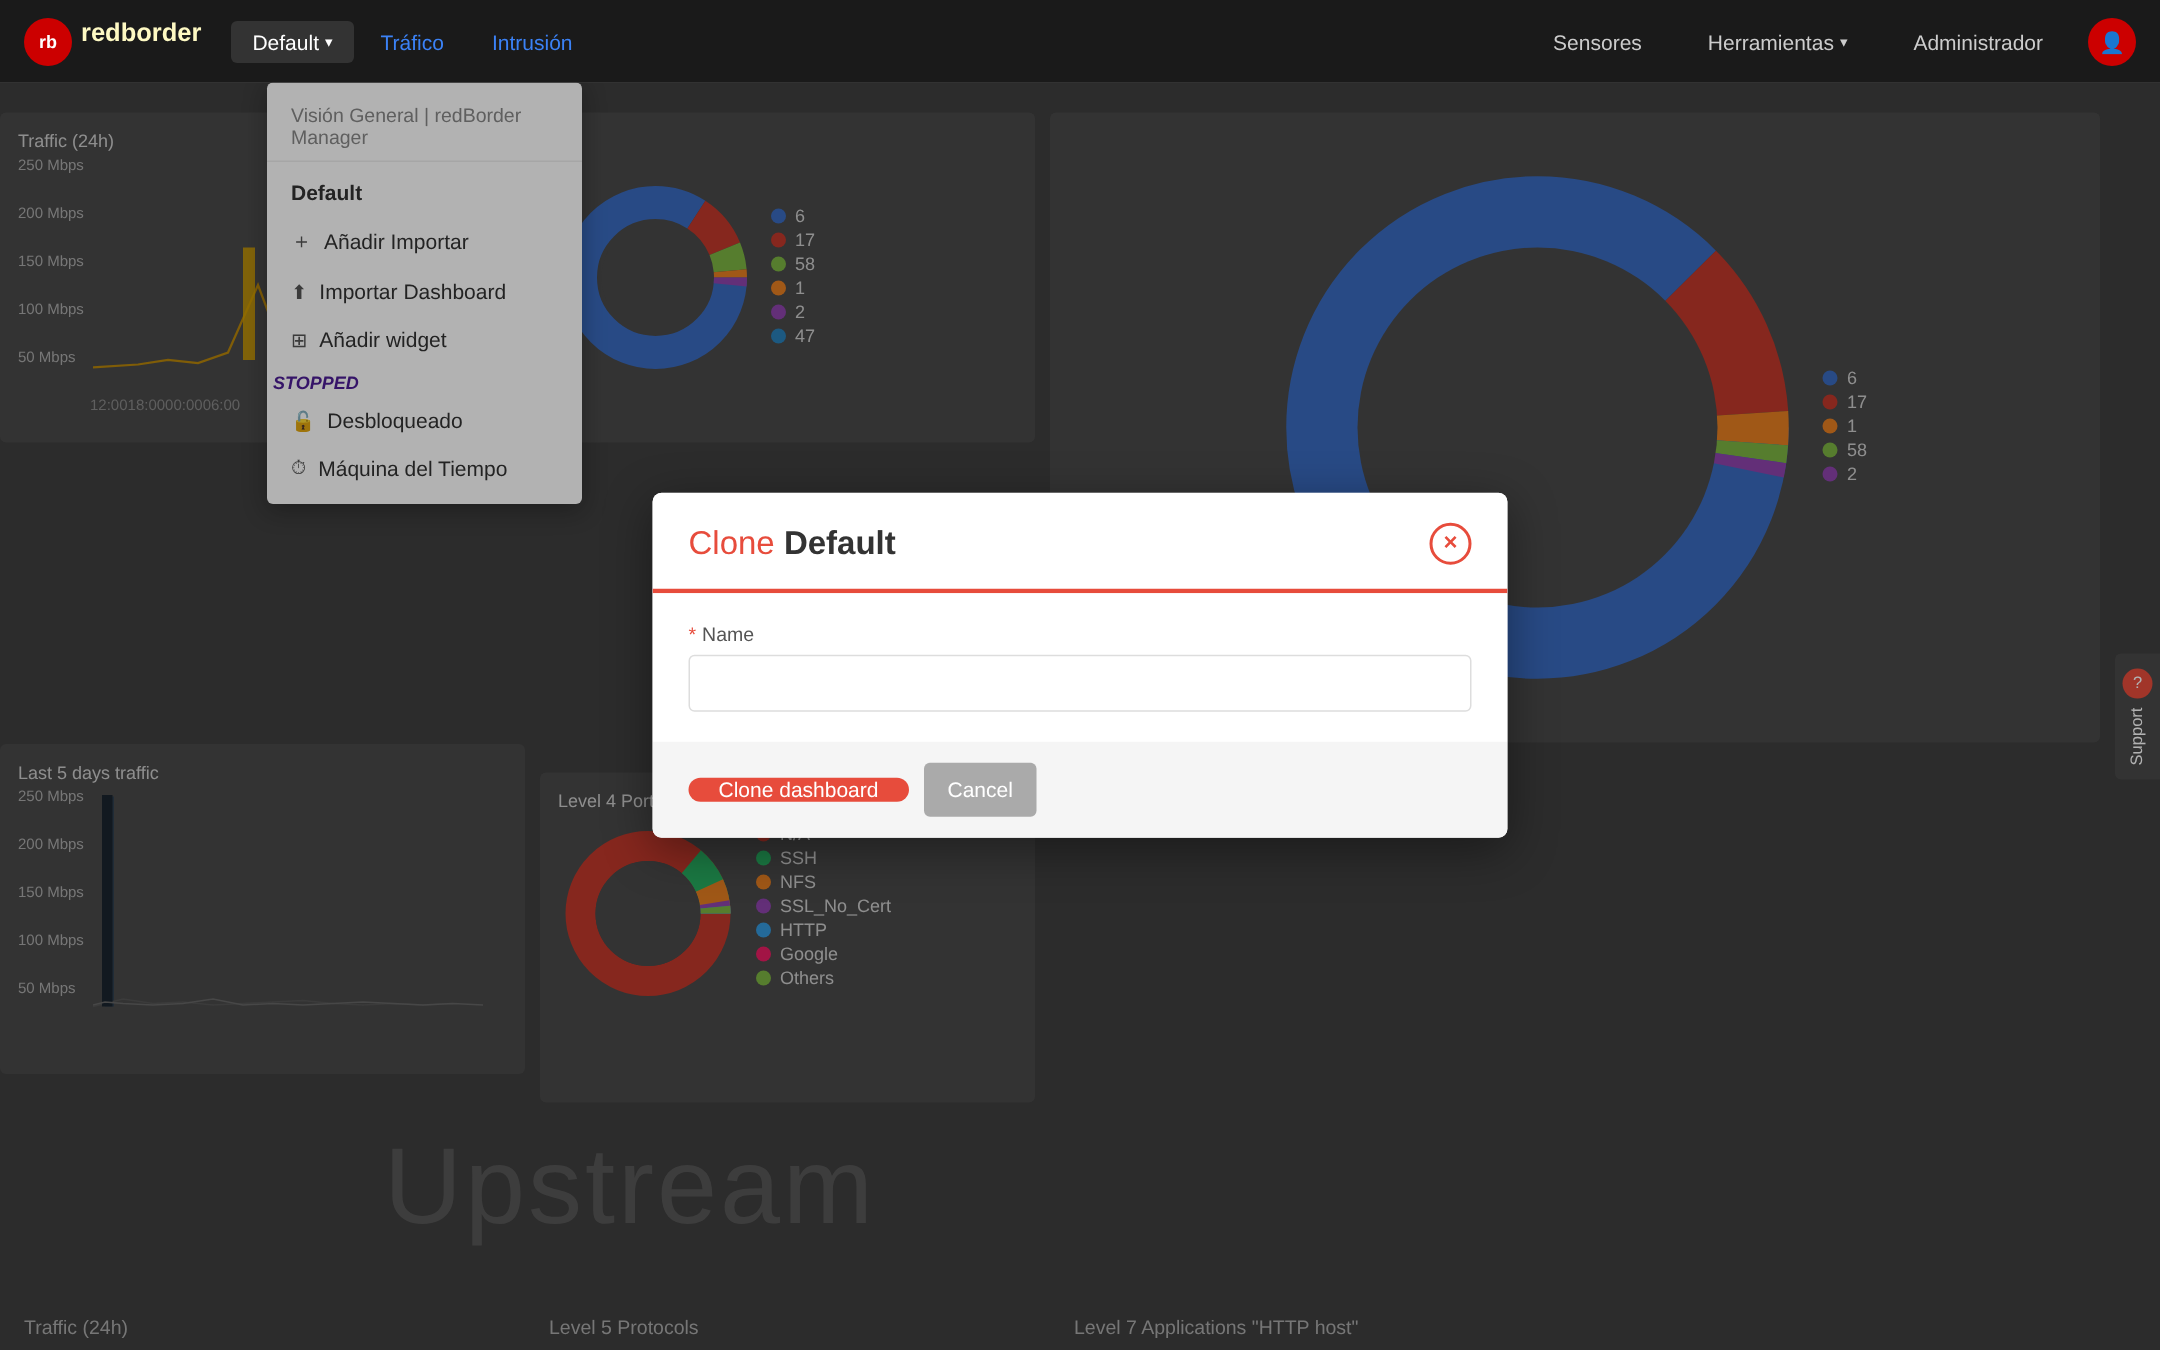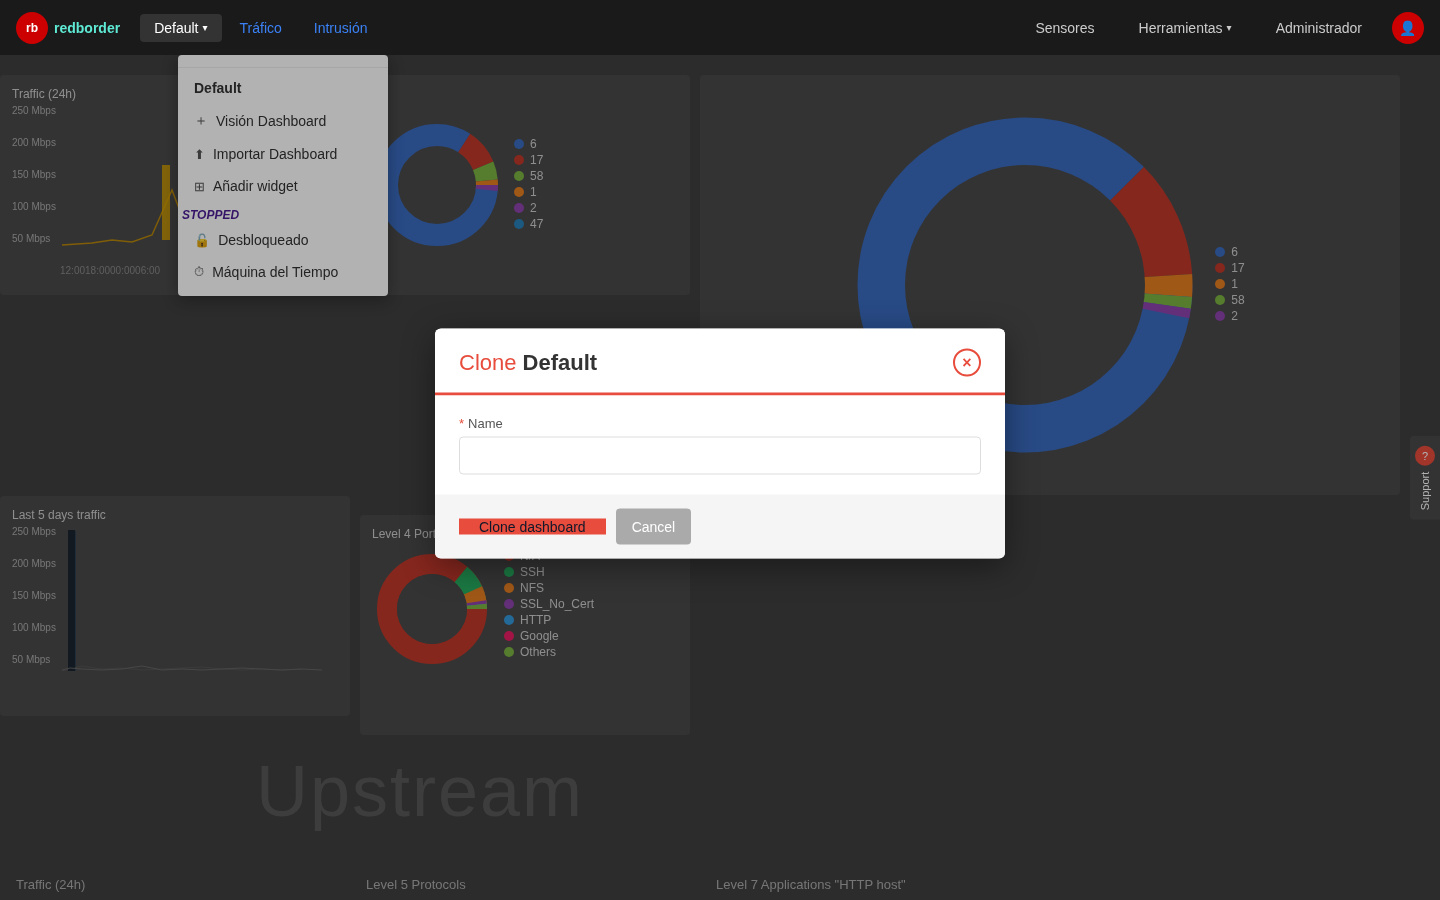--- a/index.html
+++ b/index.html
@@ -10,32 +10,32 @@
       background: #1a1a1a;
       height: 55px;
       display: flex;
       align-items: center;
       padding: 0 16px;
       position: relative;
       z-index: 10;
     }
     .logo-area {
       display: flex;
-      align-items: center;
+      align-items: flex-start;
       margin-right: 20px;
     }
     .logo-icon {
       width: 32px; height: 32px;
       background: #cc0000;
       border-radius: 50%;
       display: flex; align-items: center; justify-content: center;
       color: white; font-weight: bold; font-size: 12px;
       margin-right: 6px;
     }
-    .logo-text { color: #5eead4; font-size: 14px; font-weight: 600; }
+    .logo-text { color: #fef9c3; font-size: 17px; font-weight: 600; }
     .nav-items { display: flex; align-items: center; gap: 4px; flex: 1; }
     .nav-item {
       color: #3b82f6;
       padding: 6px 14px;
       border-radius: 4px;
       cursor: pointer;
       font-size: 14px;
       display: flex; align-items: center; gap: 4px;
     }
     .nav-item:hover, .nav-item.active { background: #333; color: white; }
@@ -228,24 +228,24 @@
 
     .modal-footer {
       padding: 14px 24px;
       background: #f5f5f5;
       display: flex;
       gap: 10px;
       align-items: center;
     }
     .btn-primary {
       background: #e74c3c;
-      color: #0f172a;
+      color: #ffffff;
       border: none;
       padding: 0 20px;
-      border-radius: 0;
+      border-radius: 12px;
       font-size: 14px;
       cursor: pointer;
       font-weight: 500;
     }
     .btn-secondary {
       background: #aaa;
       color: white;
       border: none;
       padding: 10px 16px;
       border-radius: 4px;
@@ -460,25 +460,26 @@
 
   <div class="upstream-text" style="position:absolute; top:695px; left:170px; font-size:72px; color:rgba(120,120,120,0.45); font-weight:300; letter-spacing:2px;">Upstream</div>
 
   <div style="position:absolute; bottom:8px; display:flex; width:1100px;">
     <span style="color:#aaa;font-size:13px;width:350px;padding:0 16px;">Traffic (24h)</span>
     <span style="color:#aaa;font-size:13px;width:350px;padding:0 16px;">Level 5 Protocols</span>
     <span style="color:#aaa;font-size:13px;width:400px;padding:0 16px;">Level 7 Applications "HTTP host"</span>
   </div>
 
   <div class="dropdown-menu">
+    <div style="padding:6px 16px 4px; font-size:13px; color:#888;">Visión General | redBorder Manager</div>
     <hr class="dropdown-divider">
     <div class="dropdown-section-title">Default</div>
     <div class="dropdown-item">
       <span style="color:#555; font-size:14px;">＋</span>
-      <span>Visión Dashboard</span>
+      <span>Añadir Importar</span>
     </div>
     <div class="dropdown-item">
       <span style="color:#555; font-size:13px;">⬆</span>
       <span>Importar Dashboard</span>
     </div>
     <div class="dropdown-item">
       <span style="color:#555; font-size:13px;">⊞</span>
       <span>Añadir widget</span>
     </div>
     <div class="dropdown-section-sub">Stopped</div>

